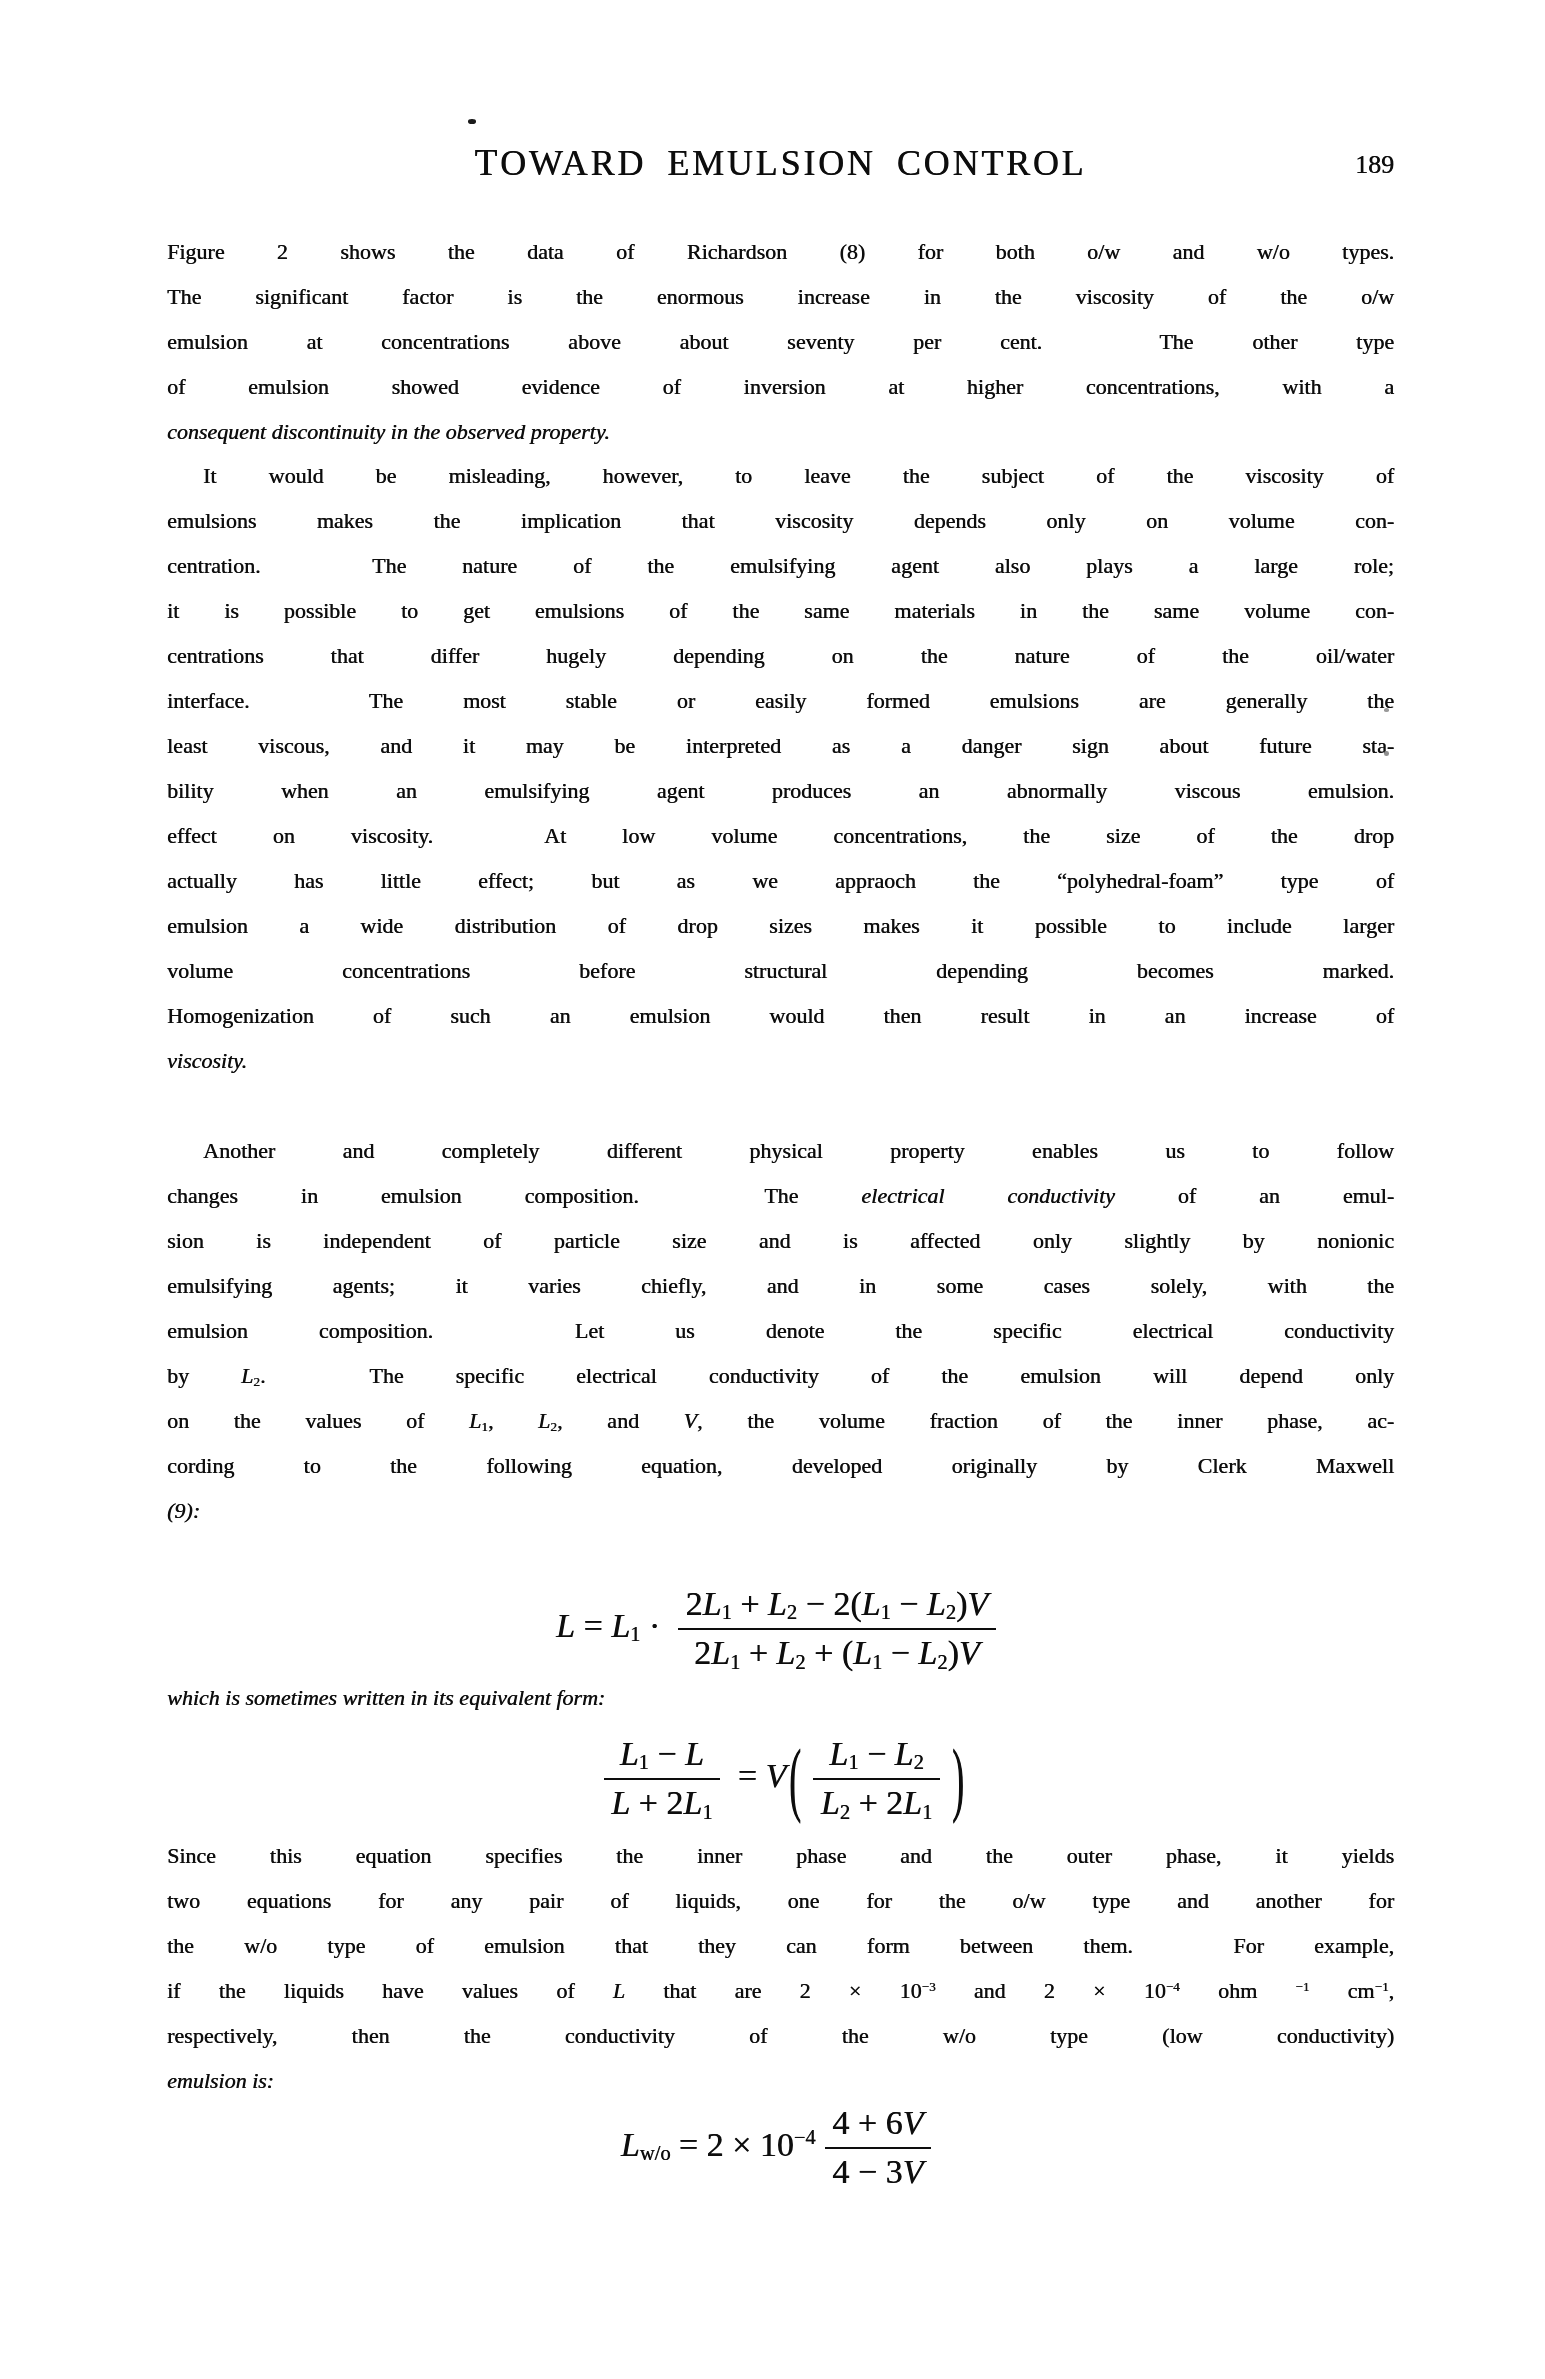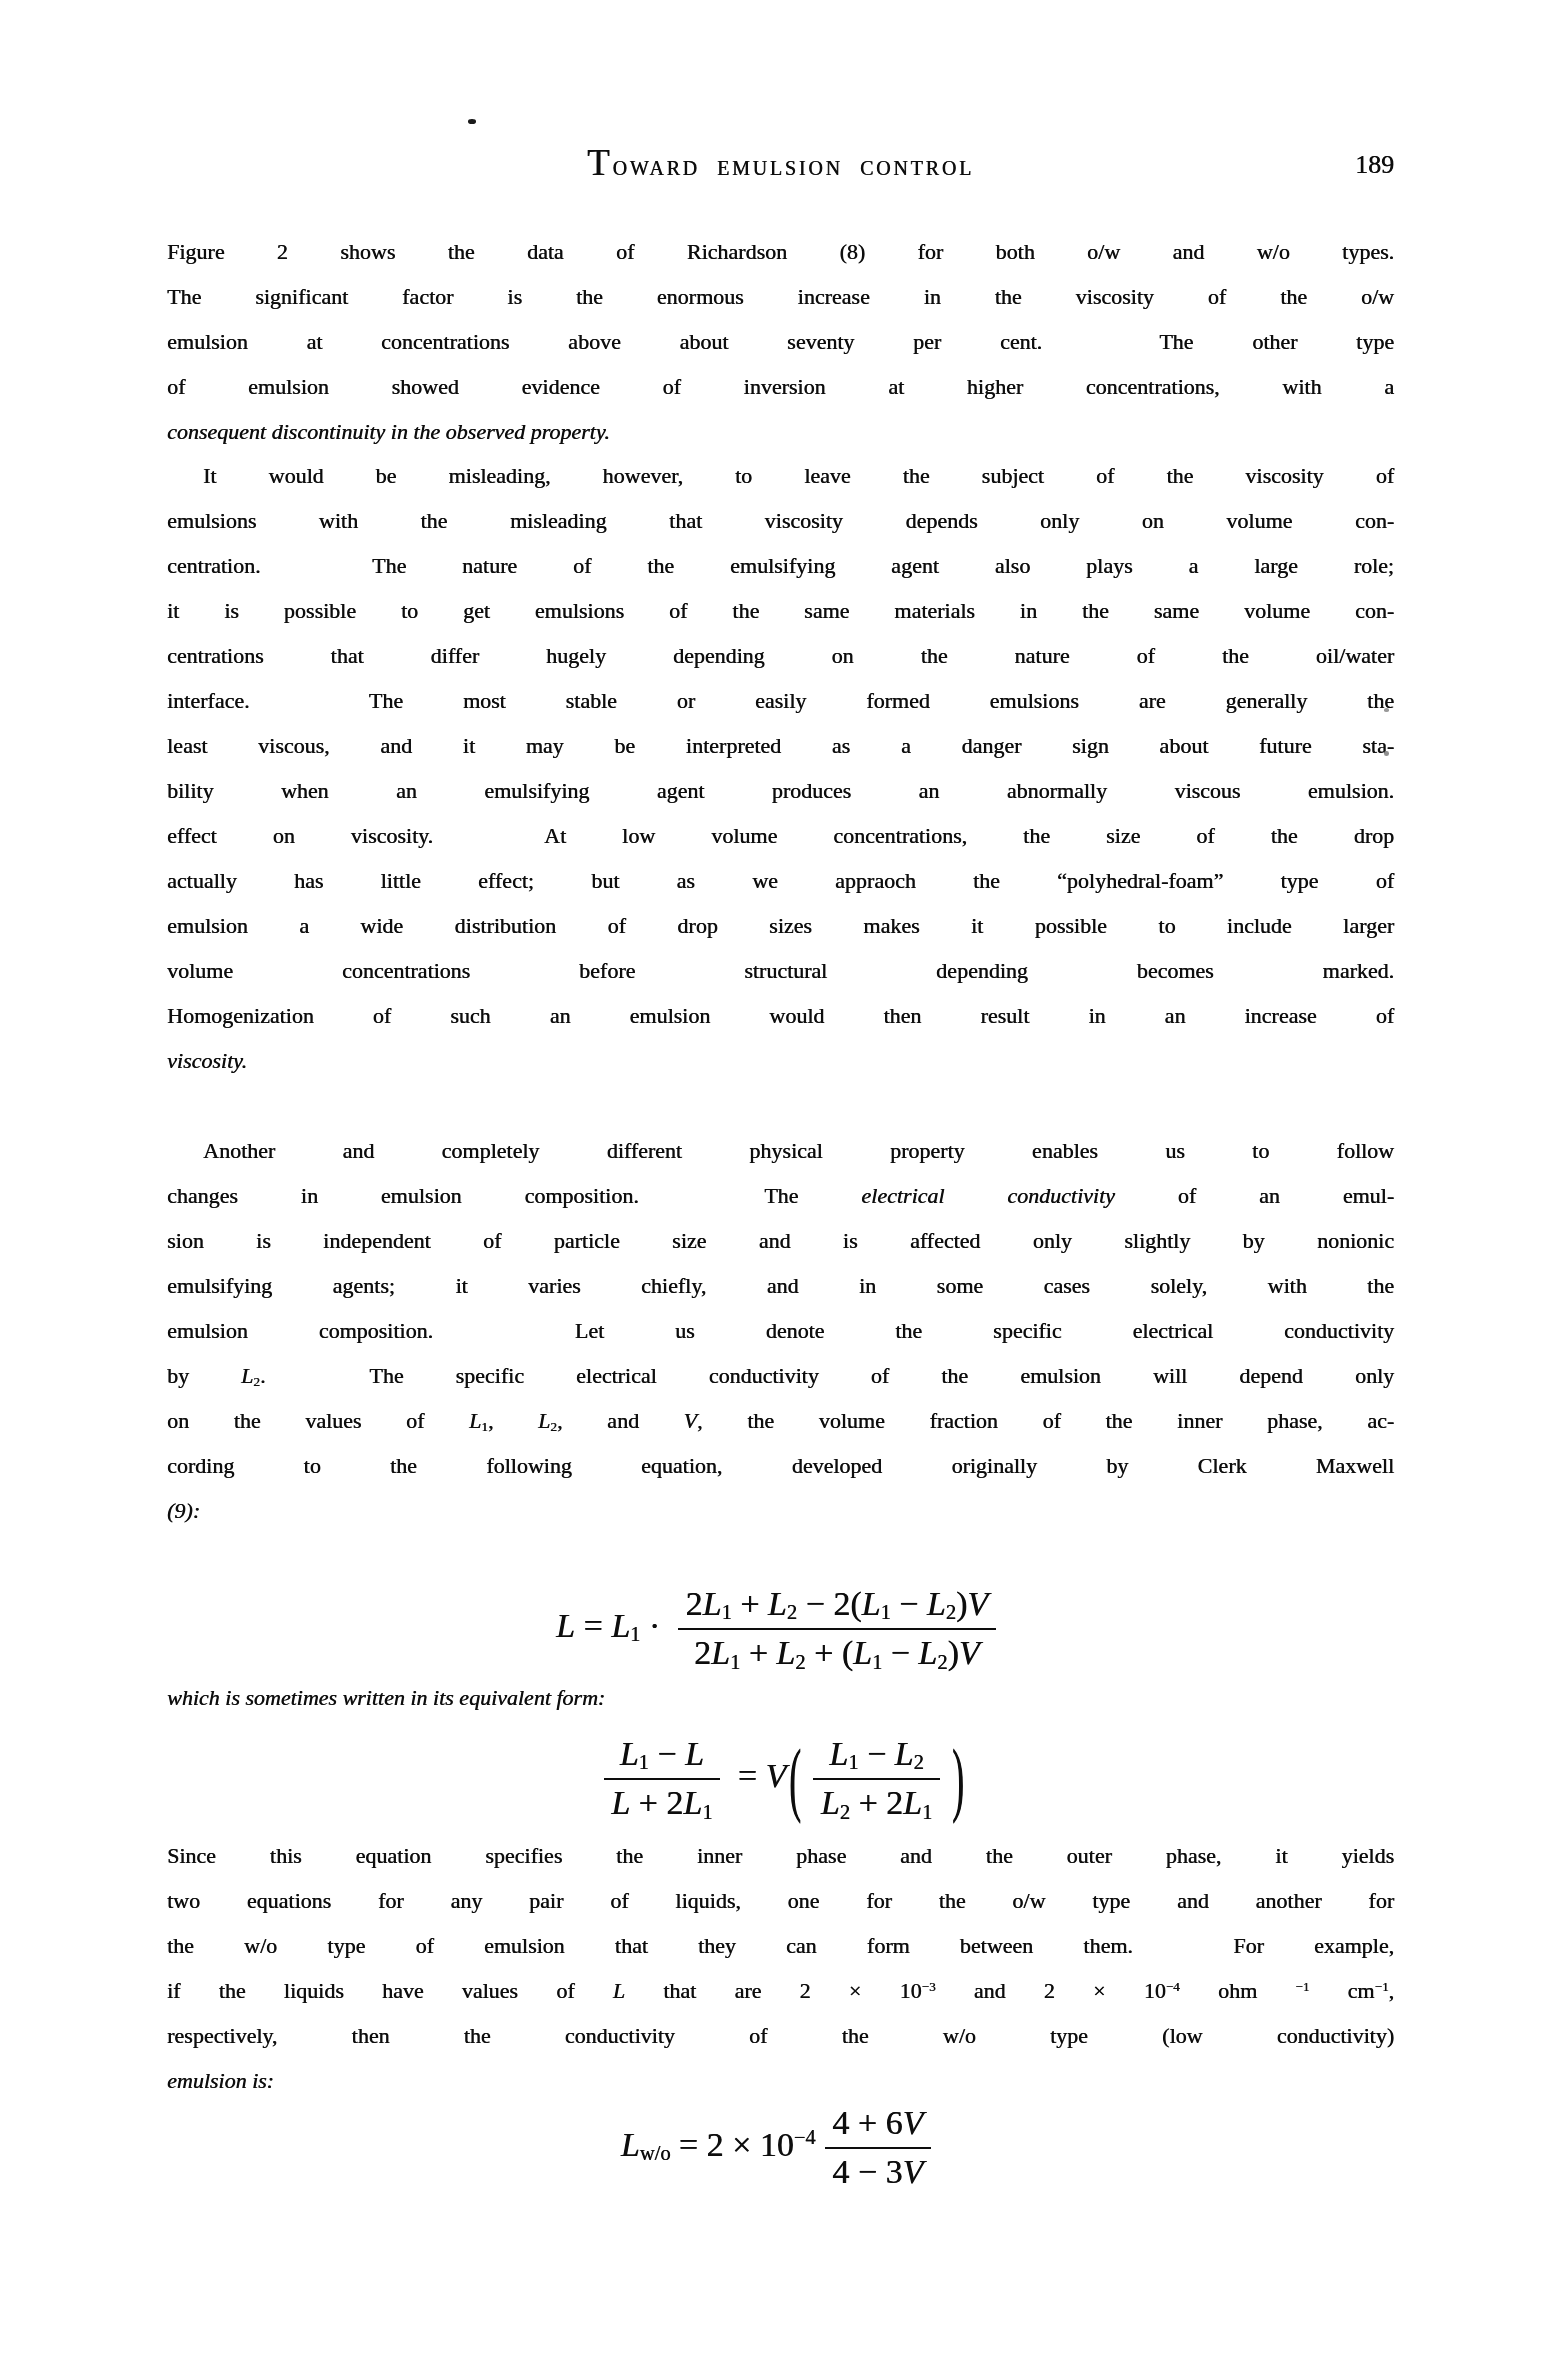--- a/index.html
+++ b/index.html
@@ -6,21 +6,21 @@
   body{
     width:1546px;height:2380px;background:#ffffff;position:relative;
     font-family:"Liberation Serif","DejaVu Serif",serif;color:#0d0d0d;
     overflow:hidden;
   }
   .page{position:absolute;inset:0;}
   .ink{text-shadow:0.5px 0 0 #1a1a1a;}
   
   .header-title{
     position:absolute;top:142px;left:167px;width:1227px;text-align:center;
-    font-size:20px;letter-spacing:2.8px;word-spacing:9.4px;line-height:41px;
+    font-size:36px;letter-spacing:2.8px;word-spacing:9.4px;line-height:41px;
   }
   .header-title::first-letter{font-size:37px;}
   .page-number{
     position:absolute;top:146px;left:167px;width:1227px;text-align:right;
     font-size:26px;line-height:37px;
   }
   
   .block{position:absolute;left:167px;width:1227px;}
   .p{font-size:22px;line-height:45px;}
   .b0{top:229px}.b1{top:453px}.b2{top:1128px}.b3{top:1585px}
@@ -52,21 +52,21 @@
 
   <div class="block p ink b0">
       <div class="line"><span>Figure 2 shows the data of Richardson (8) for both o/w and w/o types.</span></div>
       <div class="line"><span>The significant factor is the enormous increase in the viscosity of the o/w</span></div>
       <div class="line"><span>emulsion at concentrations above about seventy per cent.&nbsp; The other type</span></div>
       <div class="line"><span>of emulsion showed evidence of inversion at higher concentrations, with a</span></div>
       <div class="line last"><span>consequent discontinuity in the observed property.</span></div>
     </div>
   <div class="block p ink b1 indent">
       <div class="line"><span>It would be misleading, however, to leave the subject of the viscosity of</span></div>
-      <div class="line"><span>emulsions with the misleading that viscosity depends only on volume con-</span></div>
+      <div class="line"><span>emulsions makes the implication that viscosity depends only on volume con-</span></div>
       <div class="line"><span>centration.&nbsp; The nature of the emulsifying agent also plays a large role;</span></div>
       <div class="line"><span>it is possible to get emulsions of the same materials in the same volume con-</span></div>
       <div class="line"><span>centrations that differ hugely depending on the nature of the oil/water</span></div>
       <div class="line"><span>interface.&nbsp; The most stable or easily formed emulsions are generally the</span></div>
       <div class="line"><span>least viscous, and it may be interpreted as a danger sign about future sta-</span></div>
       <div class="line"><span>bility when an emulsifying agent produces an abnormally viscous emulsion.</span></div>
       <div class="line"><span>effect on viscosity.&nbsp; At low volume concentrations, the size of the drop</span></div>
       <div class="line"><span>actually has little effect; but as we appraoch the “polyhedral-foam” type of</span></div>
       <div class="line"><span>emulsion a wide distribution of drop sizes makes it possible to include larger</span></div>
       <div class="line"><span>volume concentrations before structural depending becomes marked.</span></div>

